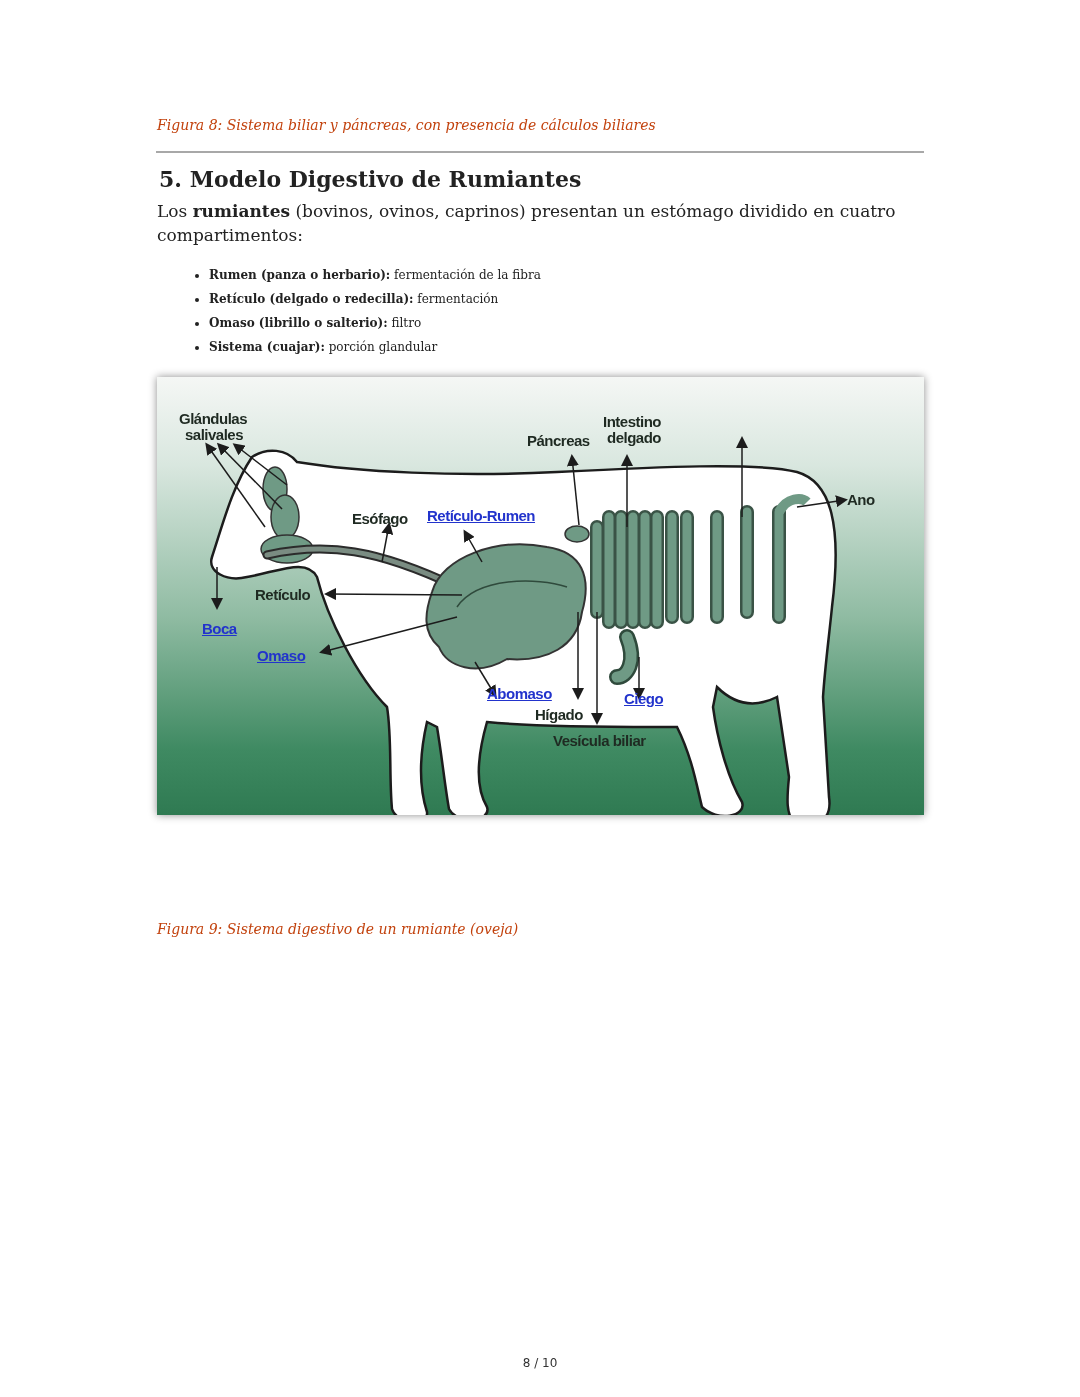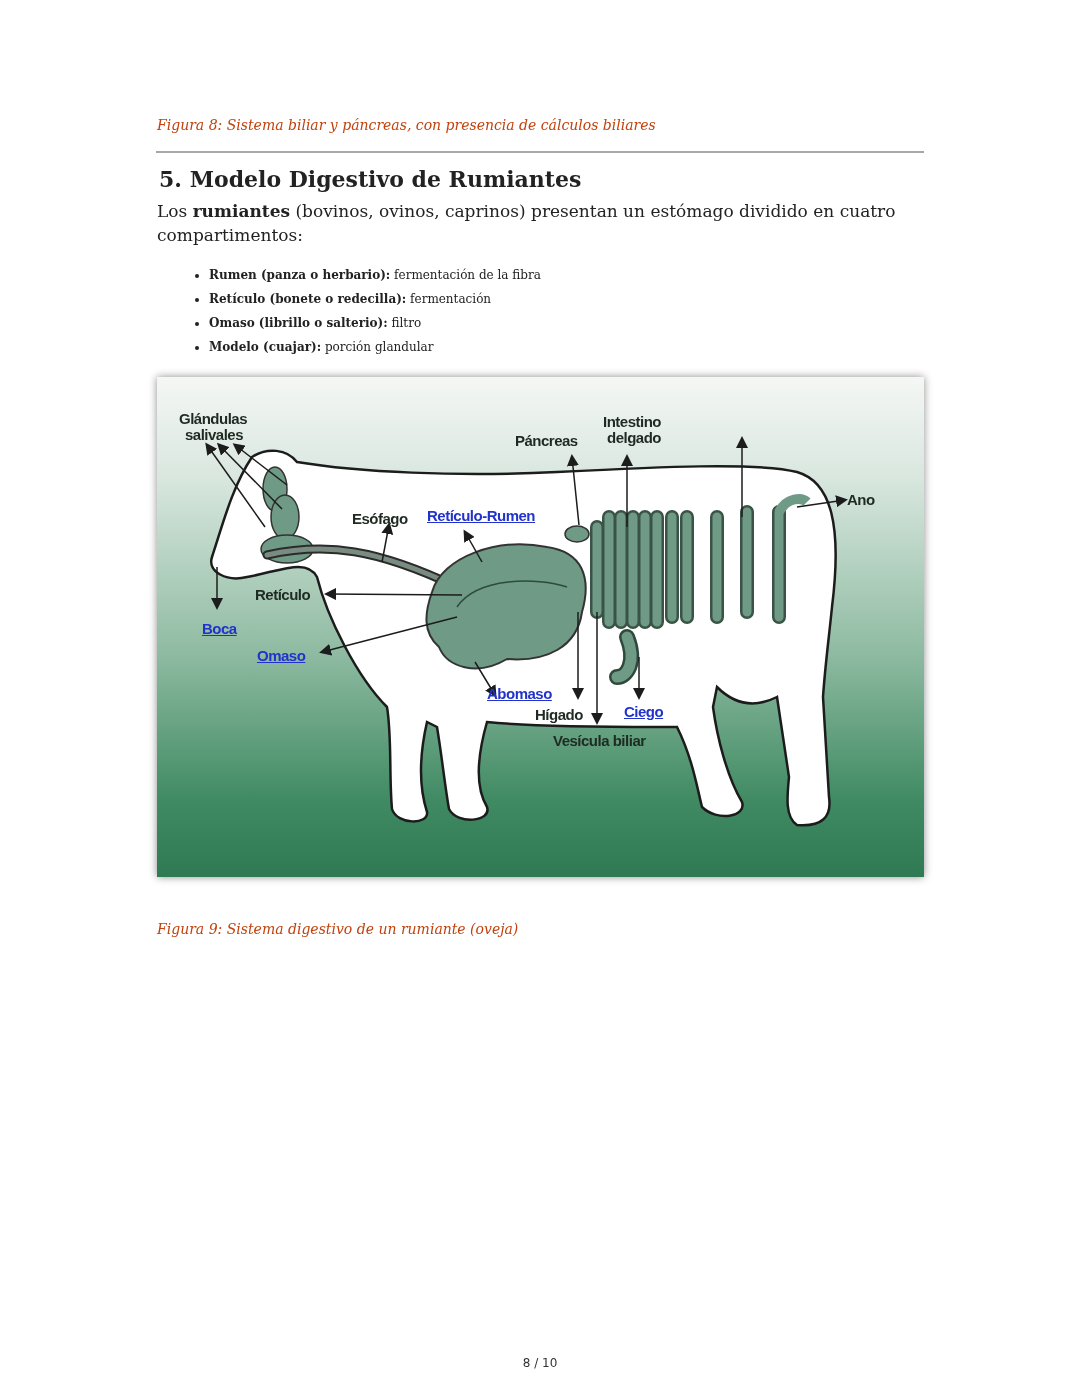--- a/index.html
+++ b/index.html
@@ -8,44 +8,44 @@
   .caption { position: absolute; left: 157px; font-style: italic; font-size: 14px; color: #c2410c;
              font-family: "DejaVu Serif", serif; }
   .rule { position: absolute; left: 156px; top: 151px; width: 768px; height: 2px; background: #a8a8a8; }
   h2 { position: absolute; left: 159px; top: 166px; margin: 0; font-size: 22px; font-weight: bold; color: #222;
        font-family: "DejaVu Serif", serif; }
   .para { position: absolute; left: 157px; top: 199px; width: 740px; font-size: 17px; line-height: 24px; margin: 0; }
   .para b { font-weight: bold; }
   ul.list { position: absolute; left: 157px; top: 263px; margin: 0; padding-left: 52px; font-size: 12px; line-height: 24px; }
   ul.list li { list-style: disc; }
   ul.list b { font-weight: bold; }
-  .figure { position: absolute; left: 157px; top: 377px; width: 767px; height: 500px;
+  .figure { position: absolute; left: 157px; top: 377px; width: 767px; height: 438px;
             box-shadow: 0 0 8px rgba(0,0,0,0.45); background: linear-gradient(180deg, #f5f7f5 0%, #d9e7df 20%, #8fbba2 55%, #3f8a62 85%, #2f7a52 100%); overflow: hidden; }
   .figure svg { position: absolute; left: 0; top: 0; }
   .lbl { position: absolute; font-family: "Liberation Sans", sans-serif; font-size: 15px; font-weight: bold;
          color: #1f2a22; letter-spacing: -0.5px; line-height: 16px; }
   .lbl.link { color: #2233cc; text-decoration: underline; }
   .pageno { position: absolute; left: 0; width: 1080px; top: 1356px; text-align: center; font-size: 12px;
             color: #333; font-family: "DejaVu Sans", sans-serif; }
 </style>
 </head>
 <body>
 
 <div class="caption" style="top:117px;">Figura 8: Sistema biliar y páncreas, con presencia de cálculos biliares</div>
 <div class="rule"></div>
 
 <h2>5. Modelo Digestivo de Rumiantes</h2>
 
 <p class="para"><span>Los </span><b>rumiantes</b><span> (bovinos, ovinos, caprinos) presentan un estómago dividido en cuatro compartimentos:</span></p>
 
 <ul class="list">
   <li><b>Rumen (panza o herbario):</b><span> fermentación de la fibra</span></li>
-  <li><b>Retículo (bonete o redecilla):</b><span> fermentación</span></li>
+  <li><b>Retículo (delgado o redecilla):</b><span> fermentación</span></li>
   <li><b>Omaso (librillo o salterio):</b><span> filtro</span></li>
-  <li><b>Modelo (cuajar):</b><span> porción glandular</span></li>
+  <li><b>Sistema (cuajar):</b><span> porción glandular</span></li>
 </ul>
 
 <div class="figure">
   <svg width="767" height="500" viewBox="0 0 767 500">
     <defs>
       <marker id="ah" markerWidth="8" markerHeight="8" refX="6" refY="4" orient="auto">
         <path d="M0,0 L8,4 L0,8 z" fill="#1c1c1c"></path>
       </marker>
     </defs>
 
@@ -92,30 +92,30 @@
     <line x1="470" y1="150" x2="470" y2="80" stroke="#1c1c1c" stroke-width="1.5" marker-end="url(#ah)"></line>
     <line x1="585" y1="140" x2="585" y2="62" stroke="#1c1c1c" stroke-width="1.5" marker-end="url(#ah)"></line>
     <line x1="640" y1="130" x2="688" y2="123" stroke="#1c1c1c" stroke-width="1.5" marker-end="url(#ah)"></line>
     <line x1="421" y1="235" x2="421" y2="320" stroke="#1c1c1c" stroke-width="1.5" marker-end="url(#ah)"></line>
     <line x1="440" y1="235" x2="440" y2="345" stroke="#1c1c1c" stroke-width="1.5" marker-end="url(#ah)"></line>
     <line x1="482" y1="280" x2="482" y2="320" stroke="#1c1c1c" stroke-width="1.5" marker-end="url(#ah)"></line>
   </svg>
 
   <div class="lbl" style="left:22px; top:34px;">Glándulas</div>
   <div class="lbl" style="left:28px; top:50px;text-align:right;">salivales</div>
-  <div class="lbl" style="left:358px; top:56px;">Páncreas</div>
+  <div class="lbl" style="left:370px; top:56px;">Páncreas</div>
   <div class="lbl" style="left:446px; top:37px;">Intestino</div>
   <div class="lbl" style="left:450px; top:53px;">delgado</div>
   <div class="lbl" style="left:690px; top:115px;">Ano</div>
   <div class="lbl" style="left:195px; top:134px;">Esófago</div>
   <div class="lbl link" style="left:270px; top:131px;">Retículo-Rumen</div>
   <div class="lbl" style="left:98px; top:210px;">Retículo</div>
   <div class="lbl link" style="left:45px; top:244px;">Boca</div>
   <div class="lbl link" style="left:100px; top:271px;">Omaso</div>
   <div class="lbl link" style="left:330px; top:309px;">Abomaso</div>
   <div class="lbl" style="left:378px; top:330px;">Hígado</div>
-  <div class="lbl link" style="left:467px; top:327px;">Ciego</div>
+  <div class="lbl link" style="left:467px; top:314px;">Ciego</div>
   <div class="lbl" style="left:396px; top:356px;">Vesícula biliar</div>
 </div>
 
 <div class="caption" style="top:921px;">Figura 9: Sistema digestivo de un rumiante (oveja)</div>
 
 <div class="pageno">8 / 10</div>
 
 </body></html>

